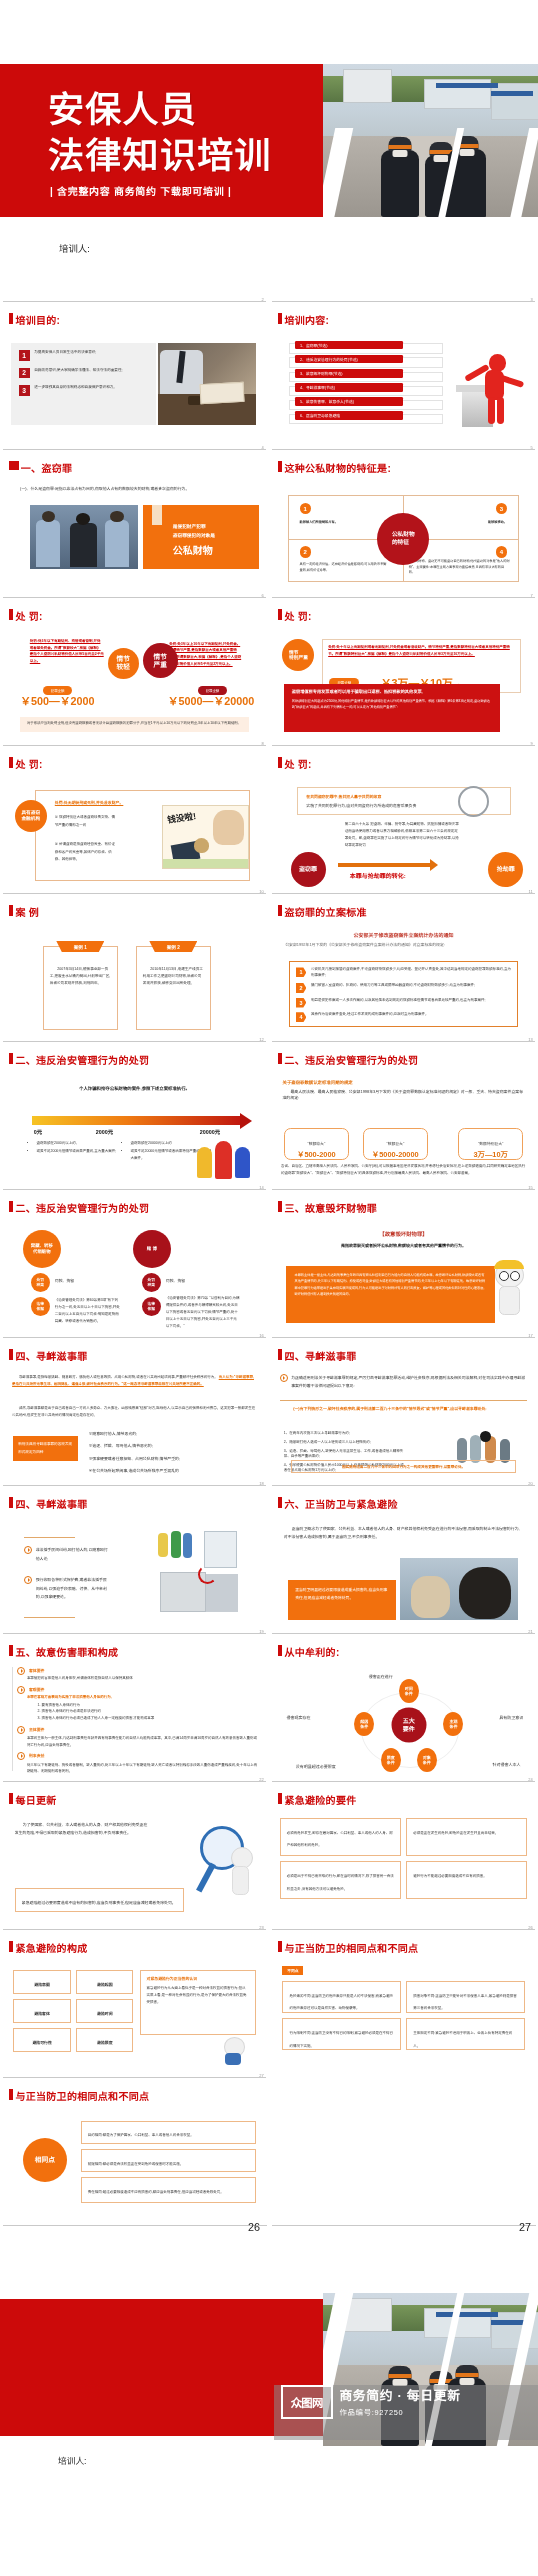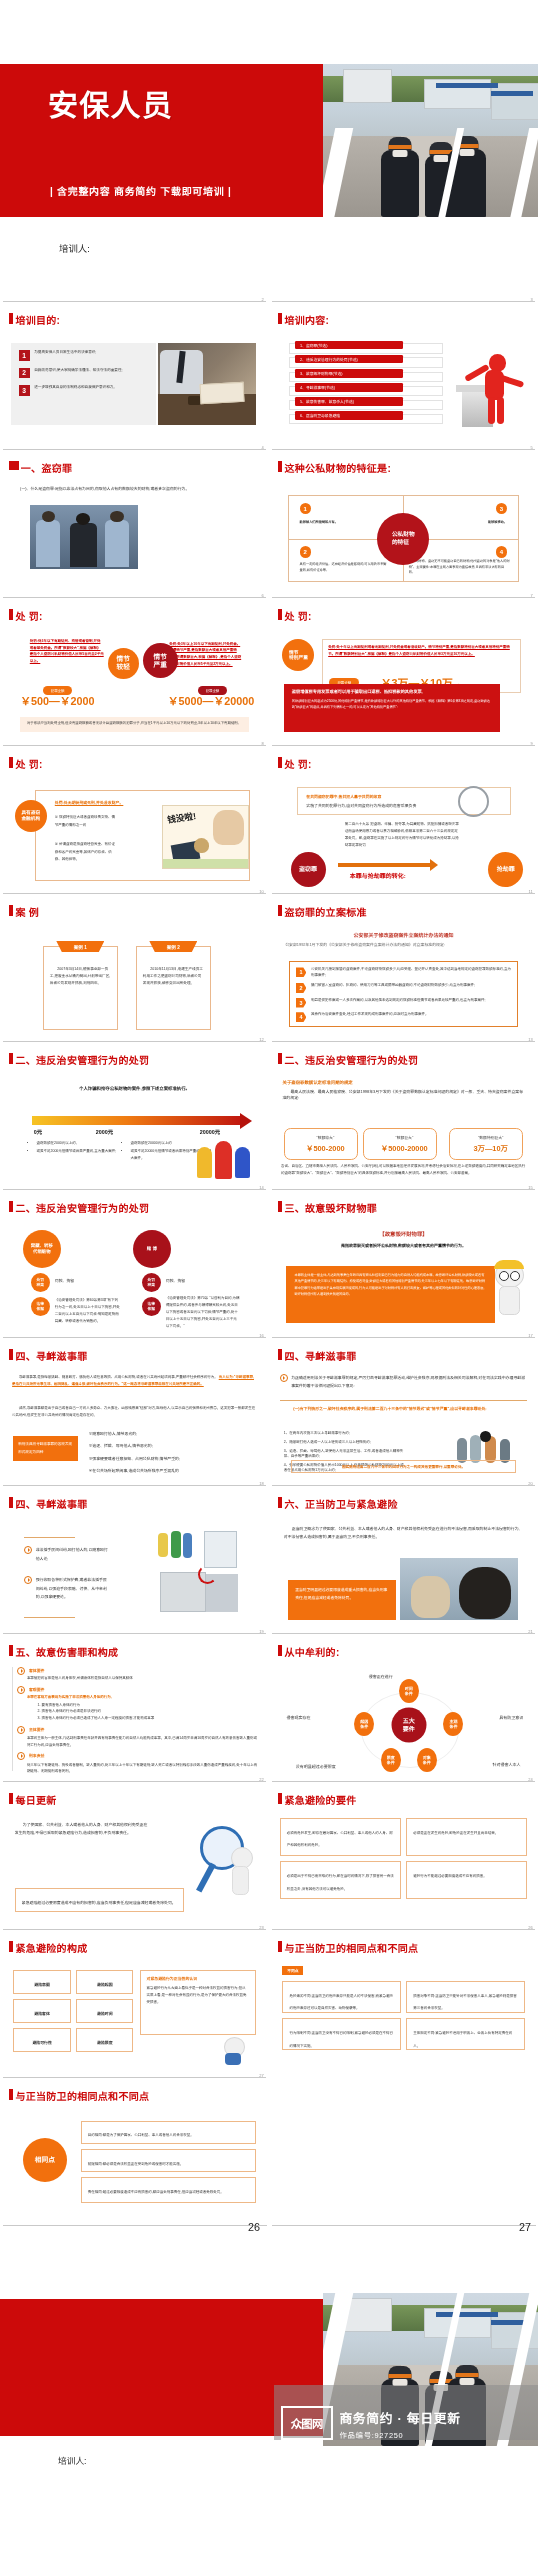--- a/index.html
+++ b/index.html
@@ -17,21 +17,21 @@
   .photo-bld.b2{left:101px;top:15px;width:65px;height:28px;background:#dfe6ea;}
   .photo-bld.b3{left:168px;top:19px;width:47px;height:35px;background:#cfd9de;}
   .photo-blue{position:absolute;background:#2f5f9e;}
   .photo-ground{position:absolute;left:0;bottom:0;width:100%;height:81px;background:linear-gradient(#b7b2ab,#9b968f);}
   .photo-path{position:absolute;left:74px;bottom:0;width:58px;height:81px;background:#cdc8c1;transform:skewX(-6deg);}
   .guard{position:absolute;background:#1d2026;border-radius:9.4px 9.4px 2.7px 2.7px;}
   .guard .cap{position:absolute;left:50%;transform:translateX(-50%);top:-12.8px;width:23px;height:13.5px;background:#2a2d33;border-radius:8px 8px 1.3px 1.3px;}
   .guard .cap:after{content:"";position:absolute;left:0;bottom:2px;width:100%;height:4px;background:#e2761b;}
   .guard .neck{position:absolute;left:50%;transform:translateX(-50%);top:0px;width:15px;height:6.7px;background:#e9e6e1;border-radius:2px;}
   .slash{position:absolute;top:64px;height:153px;width:17.5px;background:#fff;transform:skewX(-12deg);}
-  .cover-title{position:absolute;left:48px;top:87px;color:#fff;font-weight:bold;font-size:30px;line-height:1.28;letter-spacing:1.3px;text-shadow:1.3px 1.3px 0 rgba(0,0,0,.12);}
+  .cover-title{position:absolute;left:48px;top:87px;color:#fff;font-weight:bold;font-size:36px;line-height:1.28;letter-spacing:1.3px;text-shadow:1.3px 1.3px 0 rgba(0,0,0,.12);}
   .cover-sub{position:absolute;left:50px;top:183px;color:#fff;font-size:10px;letter-spacing:0.7px;font-weight:bold;}
   .cover-trainer{position:absolute;left:59px;top:241px;font-size:9.4px;color:#222;}
 
   
   .grid{display:grid;grid-template-columns:269px 269px;}
   .slide{position:relative;width:269px;height:148px;background:#fff;overflow:hidden;box-sizing:border-box;padding:0;}
   .slide .rule{position:absolute;left:2.7px;right:2.7px;top:5.4px;height:0.7px;background:#c9c9c9;}
   .slide .pgno{position:absolute;right:5.4px;top:0.7px;font-size:4px;color:#999;}
   .hd{position:absolute;left:9.4px;top:16px;display:flex;align-items:flex-start;}
   .hd .bar{width:4px;height:11.4px;background:#cc0a0a;margin-right:4px;margin-top:0.7px;}
@@ -120,21 +120,21 @@
   .s11-list{position:absolute;left:9.4px;right:9.4px;top:31px;border:0.7px solid #e2802b;padding:5.4px 5.4px 4px 5.4px;box-sizing:border-box;}
   .s11-row{display:flex;align-items:flex-start;margin-bottom:4.7px;}
   .s11-n{width:10.8px;height:10px;background:#f2700d;color:#fff;font-size:5.4px;font-weight:bold;display:flex;align-items:center;justify-content:center;flex:none;margin-right:4.7px;clip-path:polygon(0 0,72% 0,100% 50%,72% 100%,0 100%);}
 
   
   .gradbar{position:absolute;left:21.5px;right:16px;top:38px;height:9.4px;background:linear-gradient(90deg,#f6c324,#ef7b12 45%,#c0170f);}
   .gradbar:after{content:"";position:absolute;right:-9.4px;top:-3.4px;border-left:12px solid #b5120c;border-top:8px solid transparent;border-bottom:8px solid transparent;}
   .gl{position:absolute;font-weight:bold;font-size:5.4px;color:#111;top:50px;}
 
   
-  .acard{position:absolute;top:50px;width:63px;height:30px;border:0.7px solid #f0a15a;border-radius:6.7px;display:flex;flex-direction:column;align-items:center;justify-content:center;padding-left:9px;}
+  .acard{position:absolute;top:50px;width:63px;height:30px;border:0.7px solid #f0a15a;border-radius:6.7px;display:flex;flex-direction:column;align-items:center;justify-content:flex-end;}
   .acard .t{font-size:3.8px;color:#444;margin-bottom:2px;}
   .acard .v{font-size:7.4px;font-weight:bold;color:#e2700c;}
 
   
   .tnode{position:absolute;border-radius:50%;color:#fff;font-weight:bold;font-size:4.4px;display:flex;align-items:center;justify-content:center;text-align:center;line-height:1.3;}
 
   
   .s15-ora{position:absolute;left:6.7px;right:32px;top:40px;height:57px;background:#f2700d;color:#fff;padding:6px 8px;box-sizing:border-box;font-size:3.2px;line-height:2;}
   .playi{width:6px;height:6px;border-radius:50%;border:0.7px solid #e2700c;display:inline-flex;align-items:center;justify-content:center;flex:none;margin-right:3.4px;}
   .playi:after{content:"";border-left:2.7px solid #e2700c;border-top:2px solid transparent;border-bottom:2px solid transparent;margin-left:0.7px;}
@@ -154,21 +154,21 @@
   
   .obox{border:0.7px solid #eeb887;padding:4.7px 6px;box-sizing:border-box;background:#fff;}
   .ohead{background:#f2700d;color:#fff;font-size:3.8px;font-weight:bold;padding:2px 4.7px;display:inline-block;}
 
   
   .ending{position:relative;width:538px;height:306px;background:#fff;overflow:hidden;}
   .end-band{position:absolute;left:0;top:79px;width:350px;height:137px;background:#cc0a0a;}
   .end-photo{position:absolute;left:323px;top:73px;width:215px;height:153px;overflow:hidden;}
   .end-title{position:absolute;left:46px;top:100px;color:#fff;font-weight:bold;font-size:27px;line-height:1.4;letter-spacing:2px;}
   .end-trainer{position:absolute;left:58px;top:234px;font-size:8.7px;color:#222;}
-  .wm{position:absolute;left:274px;top:165px;width:264px;height:55px;background:rgba(140,140,140,.55);display:flex;align-items:flex-end;}
+  .wm{position:absolute;left:274px;top:165px;width:264px;height:55px;background:rgba(140,140,140,.55);display:flex;align-items:flex-start;}
   .wm-logo{width:48px;height:30px;border:2px solid #fff;color:#fff;font-size:11.4px;font-weight:bold;display:flex;align-items:center;justify-content:center;margin-left:6.7px;letter-spacing:-0.7px;}
   .wm-txt{color:#fff;margin-left:6.7px;}
   .wm-txt .t1{font-size:12.8px;font-weight:bold;letter-spacing:0.7px;}
   .wm-txt .t2{font-size:7.4px;margin-top:2px;letter-spacing:0.7px;}
   .footrule{position:absolute;left:2.7px;right:2.7px;top:5.4px;height:0.7px;background:#c9c9c9;}
 </style>
 </head>
 <body>
 
 <div class="page">
@@ -197,20 +197,21 @@
           <span class="cap"></span>
           <span class="neck"></span>
         </div>
       <div class="slash" style="left:-4px;"></div>
       <div class="slash" style="left:118px;width:6.7px;"></div>
       <div class="slash" style="left:190px;width:10.8px;"></div>
     </div>
 
     <div class="cover-title">
       <div>安保人员</div>
+      <div>法律知识培训</div>
     </div>
     <div class="cover-sub">| 含完整内容 商务简约 下载即可培训 |</div>
     <div class="cover-trainer">培训人:</div>
   </div>
 </div>
 
 <div class="grid">
 
   <div class="slide">
     <div class="rule"></div>
@@ -302,20 +303,26 @@
       <div class="s4-photo">
         <div class="cop" style="left:6.7px;">
             <span class="h"></span>
           </div>
         <div class="mid">
             <span class="h"></span>
           </div>
         <div class="cop" style="left:75px;">
             <span class="h"></span>
           </div>
+      </div>
+      <div class="s4-ora">
+        <div class="ribbon"></div>
+        <div class="l1">是侵犯财产犯罪</div>
+        <div class="l2">盗窃罪侵犯的对象是</div>
+        <div class="l3">公私财物</div>
       </div>
     </div>
   </div>
 
   <div class="slide">
     <div class="rule"></div>
       <div class="pgno">5</div>
     <div class="hd">
         <span class="bar"></span>
         <span class="ttl">这种公私财物的特征是:</span>

